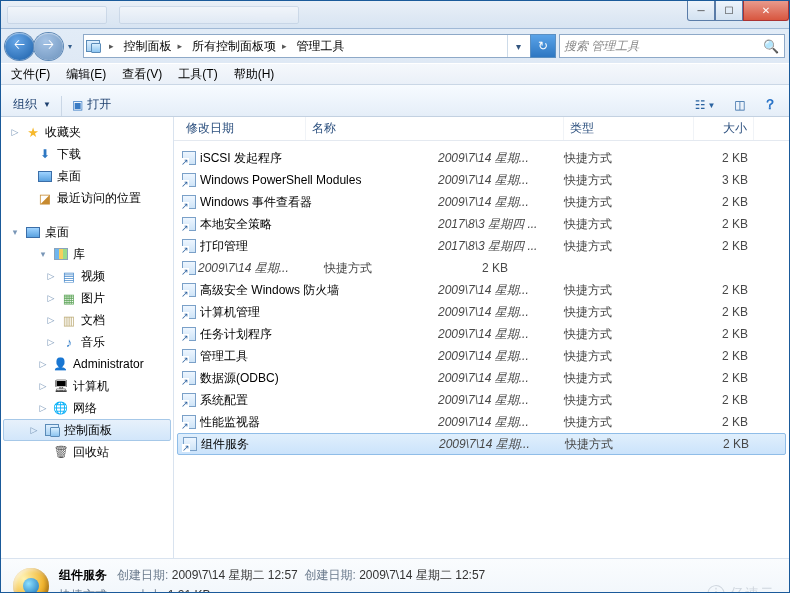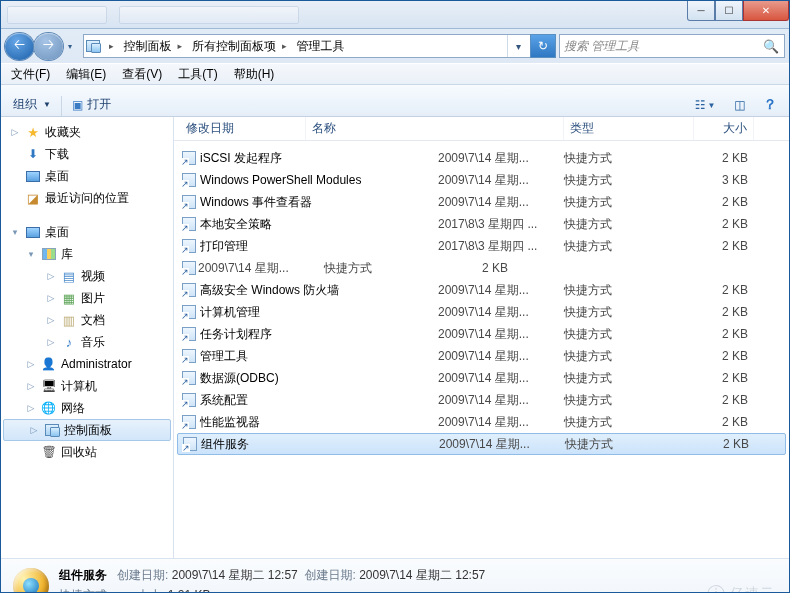--- a/index.html
+++ b/index.html
@@ -39,37 +39,37 @@
   .tool-right { margin-left:auto; display:flex; align-items:center; gap:4px;}
   .square-btn { width:26px; height:22px; border:1px solid transparent; border-radius:2px; display:flex; align-items:center; justify-content:center; color:#2a63a0;}
   .square-btn.view { width:36px;}
   .helpq { color:#2a74c8; font-size:14px; font-weight:bold;}
   
   .body { display:flex; height:441px;}
   .sidebar { width:173px; border-right:1px solid #d9e3ef; background:#fff; overflow:hidden; position:relative; padding-top:4px;}
   .tree-node { display:flex; align-items:center; height:22px; padding:0 4px 0 8px; gap:4px; cursor:default; white-space:nowrap;}
   .tree-node .tw { width:12px; font-size:9px; color:#7996b7; text-align:center;}
   .tree-node .ticon { width:16px; height:16px; display:flex; align-items:center; justify-content:center; font-size:13px;}
-  .indent1 { padding-left:24px;}
+  .indent1 { padding-left:36px;}
   .indent2 { padding-left:44px;}
   .tree-node.sel { background:linear-gradient(#e7f1fb,#d2e6fa); border:1px solid #a6c8e8; border-radius:2px; margin:0 2px; padding-left:24px;}
   .tree-sep { height:12px;}
   
   .filepane { flex:1; display:flex; flex-direction:column; background:#fff;}
   .cols { height:24px; display:flex; border-bottom:1px solid #e4e9f0; padding-left:6px;}
   .col { display:flex; align-items:center; color:#2b4f7e; padding:0 6px; border-right:1px solid #f0f3f7;}
   .c-name { width:258px;}
   .c-date { width:126px;}
   .c-type { width:130px;}
   .c-size { width:60px; justify-content:flex-end;}
   .rows { flex:1; overflow:auto;}
   .row { height:22px; display:flex; align-items:center; padding-left:6px;}
   .row .ricon { width:18px; height:16px; display:flex; align-items:center; justify-content:center; font-size:12px;}
   .row .rname { width:240px; padding-left:2px; white-space:nowrap; overflow:hidden; text-overflow:ellipsis;}
-  .row .rdate { width:126px; color:#484848; white-space:nowrap; overflow:hidden;}
+  .row .rdate { width:126px; color:#484848; white-space:nowrap; overflow:hidden;font-style:italic;}
   .row .rtype { width:130px; color:#484848;}
   .row .rsize { width:54px; text-align:right; color:#484848;}
   .row.sel { background:linear-gradient(#e0effc,#cbe3fb); border:1px solid #8fbde8; border-radius:2px; margin:0 3px; padding-left:3px;}
   .spacer-row { height:6px;}
   
   .details { height:54px; border-top:1px solid #d9e3ef; background:linear-gradient(#fafcfe,#eef4fa); display:flex; align-items:center; padding:4px 10px; gap:8px; position:relative;}
   .details .big-icon { width:40px; height:40px; display:flex; align-items:center; justify-content:center;}
   .gear-icon { width:36px; height:36px; border-radius:50%; background: radial-gradient(circle at 30% 30%, #fff3b0, #f2b733 55%, #b87e0a); box-shadow: inset -2px -2px 4px rgba(120,70,0,.5), inset 2px 2px 4px rgba(255,255,255,.7); position:relative;}
   .gear-icon:after{ content:""; position:absolute; inset:10px; border-radius:50%; background:radial-gradient(circle at 35% 35%, #8ee0ff,#1872b8);}
   .det-text { color:#333;}

